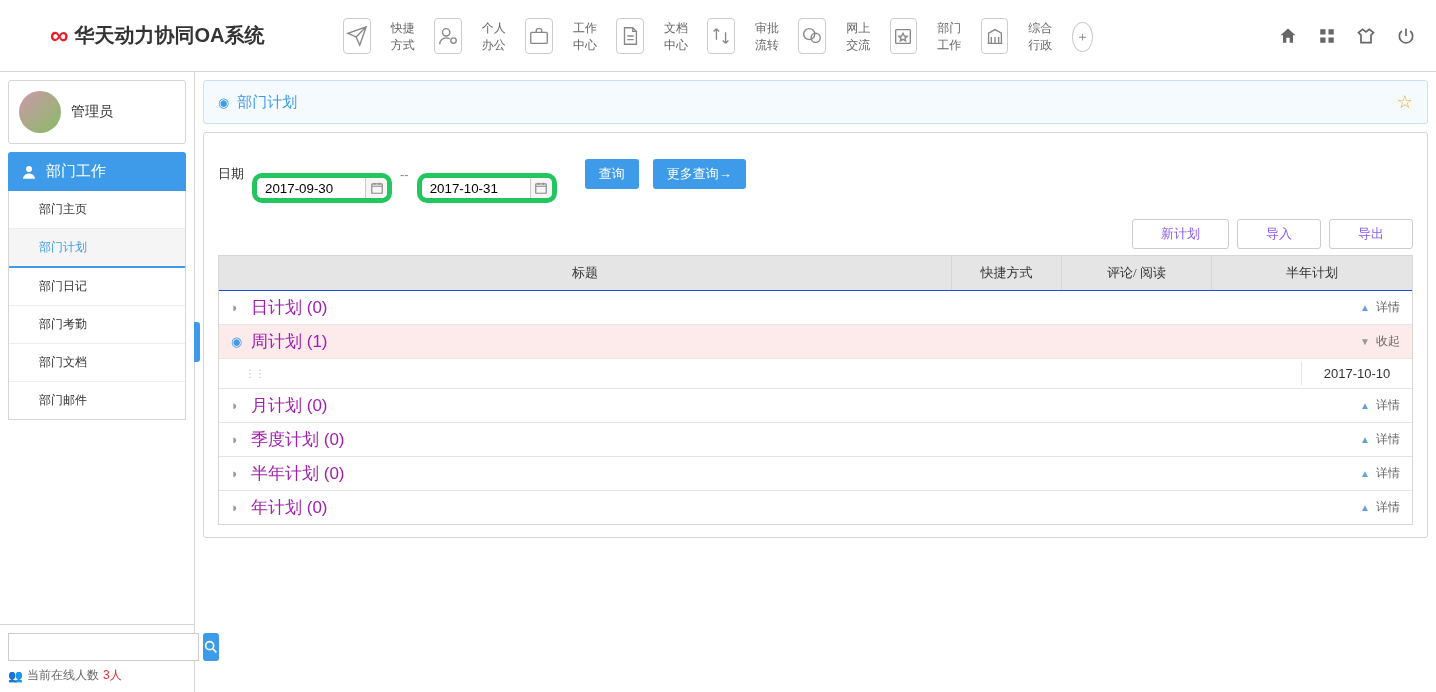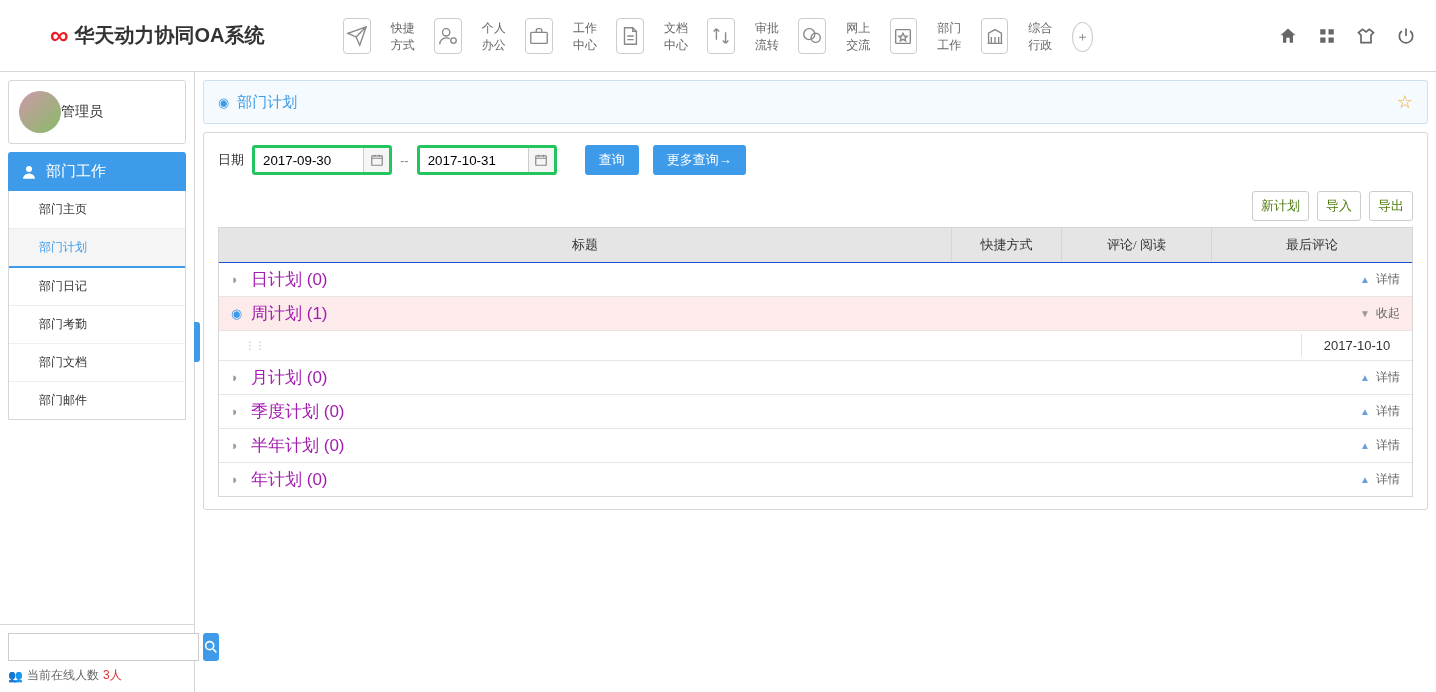--- a/index.html
+++ b/index.html
@@ -15,21 +15,21 @@
 .nav-item-label { font-size: 12px; color: #666; }
 .nav-add { width: 30px; height: 30px; border: 1px solid #ccc; border-radius: 50%; display: flex; align-items: center; justify-content: center; color: #888; cursor: pointer; align-self: flex-start; margin-top: 4px; }
 .nav-right { display: flex; gap: 20px; margin-left: auto; align-items: center; }
 .nav-right-icon { font-size: 20px; color: #666; cursor: pointer; }
 
 
 .layout { display: flex; height: calc(100vh - 72px); }
 
 
 .sidebar { width: 195px; border-right: 1px solid #d6d6d6; display: flex; flex-direction: column; position: relative; }
-.user-box { margin: 8px; border: 1px solid #d6d6d6; border-radius: 3px; padding: 10px; display: flex; align-items: center; }
+.user-box { margin: 8px; border: 1px solid #d6d6d6; border-radius: 3px; padding: 10px; display: flex; align-items: center; gap: 10px; }
 .avatar { width: 42px; height: 42px; border-radius: 50%; background: linear-gradient(135deg,#c9a,#8b6); }
 .user-name { font-size: 14px; color: #333; }
 .menu { margin: 0 8px; }
 .menu-header { background: #3d9be9; color: #fff; padding: 10px 12px; font-size: 15px; border-radius: 3px 3px 0 0; display: flex; align-items: center; gap: 8px; }
 .menu-list { border: 1px solid #d6d6d6; border-top: none; }
 .menu-item { padding: 10px 14px 10px 30px; border-bottom: 1px solid #eee; cursor: pointer; font-size: 12px; color: #333; }
 .menu-item:last-child { border-bottom: none; }
 .menu-item.active { background: #f5f5f5; color: #3d9be9; border-bottom: 2px solid #3d9be9; }
 .sidebar-handle { position: absolute; right: -6px; top: 250px; width: 6px; height: 40px; background: #3d9be9; border-radius: 0 3px 3px 0; cursor: pointer; }
 .sidebar-bottom { margin-top: auto; padding: 8px; border-top: 1px solid #d6d6d6; }
@@ -42,29 +42,29 @@
 
 .main { flex: 1; padding: 8px; overflow: auto; }
 .panel-title { border: 1px solid #cbe0f3; background: #f5faff; border-radius: 3px; padding: 10px 14px; display: flex; align-items: center; gap: 8px; margin-bottom: 8px; }
 .panel-title-text { color: #3d9be9; font-size: 15px; }
 .panel-title-arrow { color: #3d9be9; }
 .star-icon { margin-left: auto; color: #f5a623; font-size: 18px; cursor: pointer; }
 
 .filter-panel { border: 1px solid #d6d6d6; border-radius: 3px; padding: 12px 14px; }
 .filter-row { display: flex; align-items: center; gap: 8px; margin-bottom: 16px; }
 .filter-label { font-size: 13px; color: #333; }
-.date-box { display: flex; align-items: center; border: 3px solid #22c55e; border-radius: 3px; width: 140px; height: 30px; overflow: hidden; }
+.date-box { display: flex; align-items: center; border: 5px solid #22c55e; border-radius: 10px; width: 140px; height: 30px; overflow: hidden; margin-top: 28px; }
 .date-box input { border: none; padding: 0 8px; width: 108px; height: 100%; outline: none; }
 .date-cal { width: 30px; height: 100%; border-left: 1px solid #ccc; background: #f5f5f5; display: flex; align-items: center; justify-content: center; cursor: pointer; }
 .dash { color: #888; }
 .btn { background: #3d9be9; color: #fff; border: none; border-radius: 3px; padding: 6px 14px; cursor: pointer; font-size: 13px; margin-left: 20px; }
 .btn.more { margin-left: 6px; }
 
 .action-row { display: flex; justify-content: flex-end; gap: 8px; margin-bottom: 6px; }
-.btn-outline { background: #fff; border: 1px solid #ccc; border-radius: 3px; padding: 5px 8px; cursor: pointer; font-size: 13px; color: #4d7c0f; }
+.btn-outline { background: #fff; border: 1px solid #ccc; border-radius: 3px; padding: 5px 28px; cursor: pointer; font-size: 13px; color: #8b5cf6; }
 
 .grid { border: 1px solid #d6d6d6; }
 .grid-head { display: flex; background: #e5e5e5; border-bottom: 1px solid #1d4ed8; font-family: Liberation Serif, serif; }
 .grid-head-cell { padding: 8px; text-align: center; font-size: 13px; border-right: 1px solid #d6d6d6; }
 .grid-head-cell:last-child { border-right: none; }
 .col-title { flex: 1; }
 .col-time { width: 110px; }
 .col-comment { width: 150px; }
 .col-last { width: 200px; }
 
@@ -281,21 +281,21 @@
         <button class="btn-outline">新计划</button>
         <button class="btn-outline">导入</button>
         <button class="btn-outline">导出</button>
       </div>
 
       <div class="grid">
         <div class="grid-head">
           <div class="grid-head-cell col-title">标题</div>
           <div class="grid-head-cell col-time">快捷方式</div>
           <div class="grid-head-cell col-comment">评论/ 阅读</div>
-          <div class="grid-head-cell col-last">最后评论</div>
+          <div class="grid-head-cell col-last">半年计划</div>
         </div>
 
         <div class="grid-row group-row">
           <span class="group-arrow">◗</span>
           <span class="group-label">日计划 (0)</span>
           <div class="group-right">
               <span class="tri">▲</span>
               <a href="#">详情</a>
             </div>
         </div>

